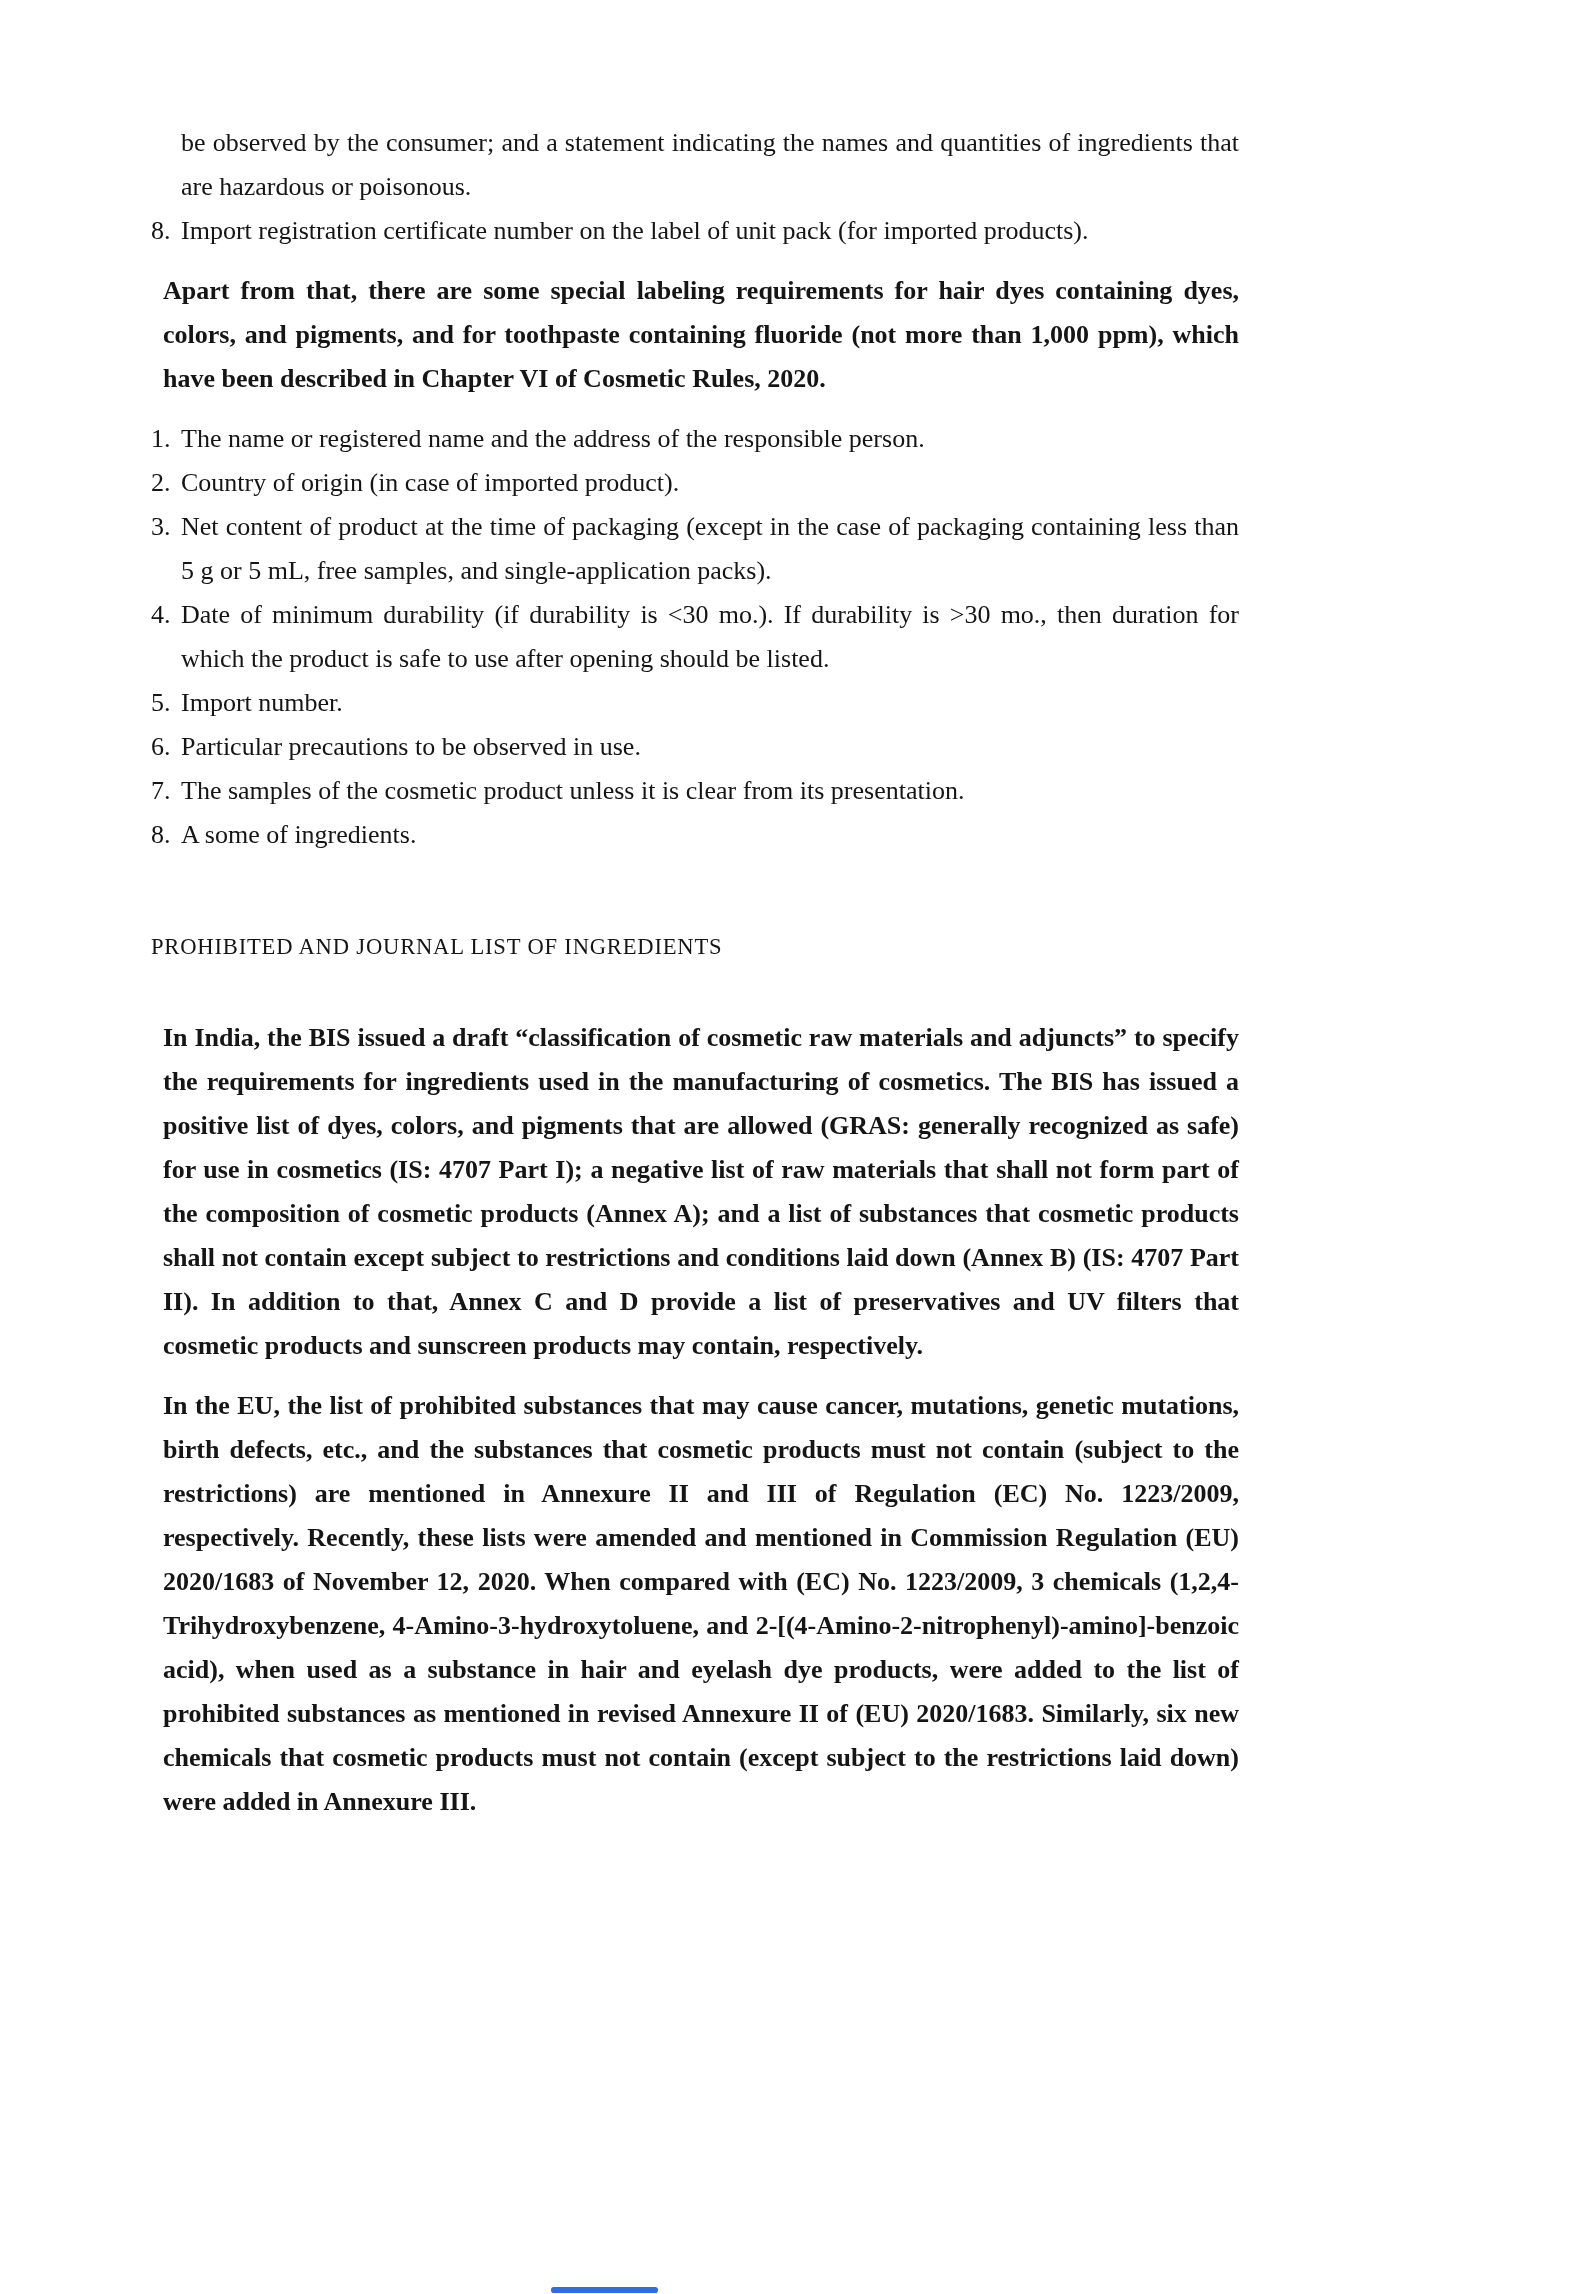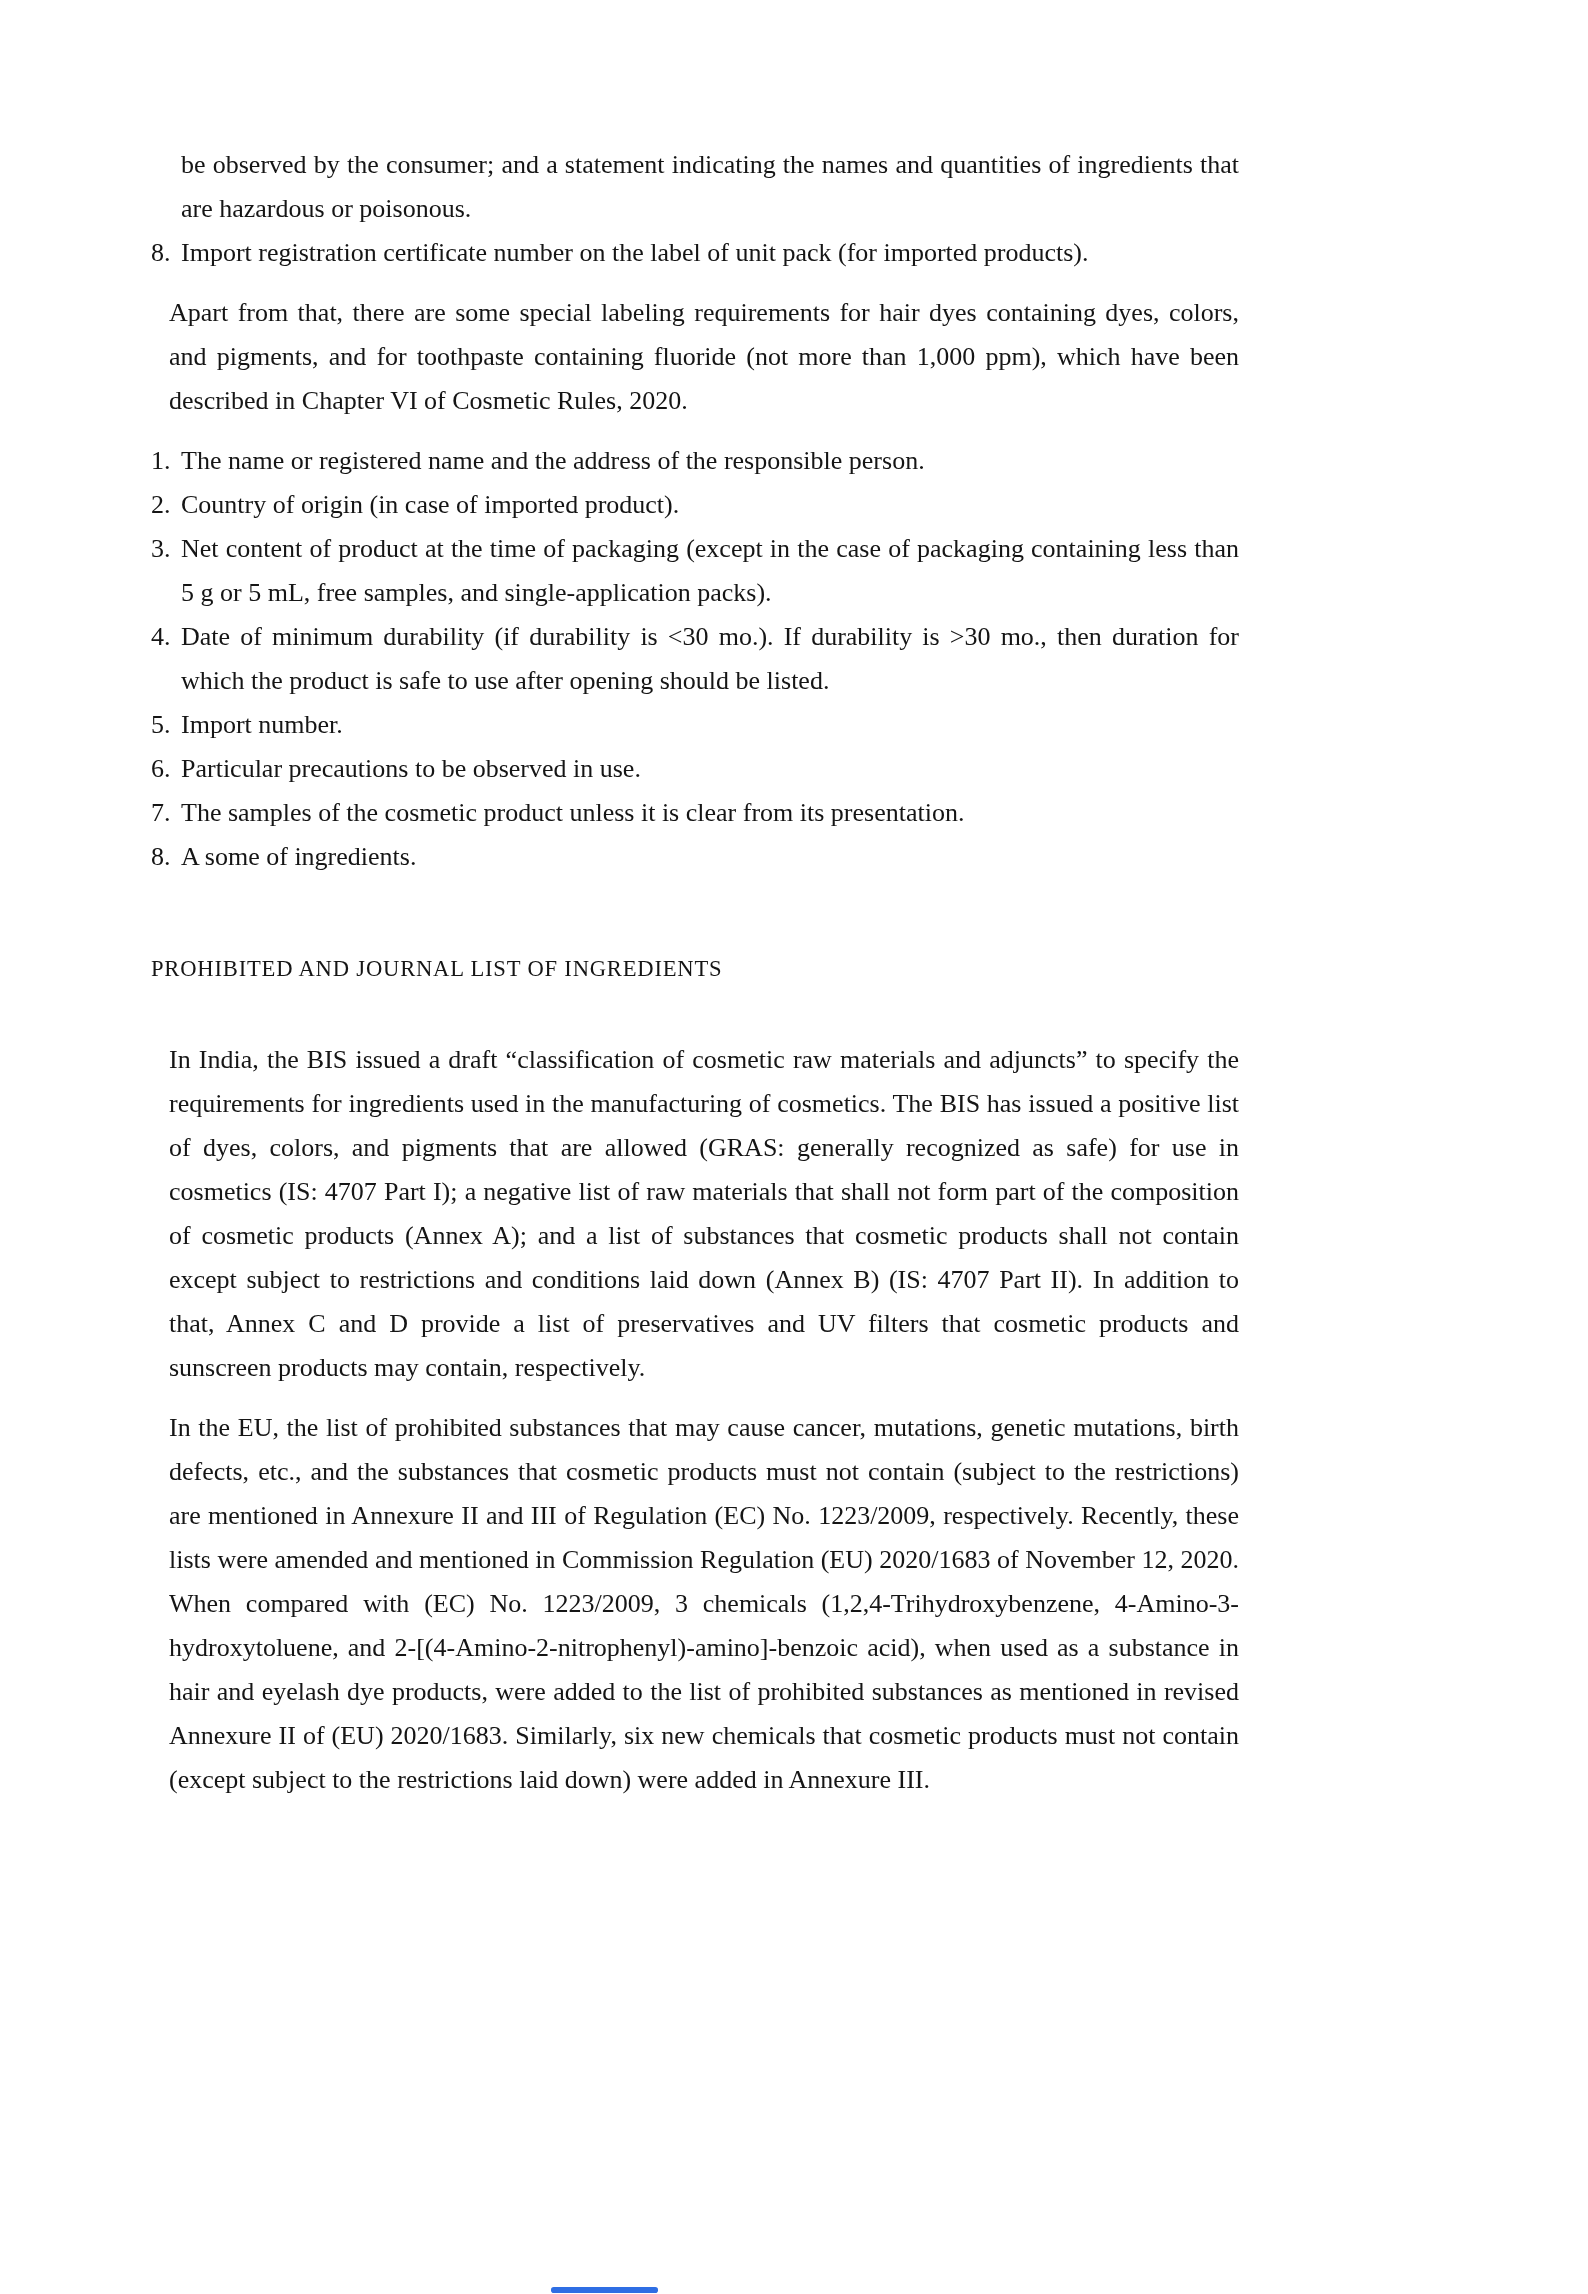--- a/index.html
+++ b/index.html
@@ -42,28 +42,28 @@
     text-align: center;
     font-size: 28px;
     line-height: 40px;
     letter-spacing: 0.5px;
   }
   .body-text {
     font-size: 26px;
     line-height: 44px;
   }
   .body-text p {
-    margin: 0 0 16px 18px;
+    margin: 0 0 16px 12px;
     text-align: justify;
+    font-weight: bold;
   }
   .carryover {
     padding-left: 30px;
     text-align: justify;
     margin-bottom: 0;
-    margin-top: 22px;
   }
   .num-item {
     display: flex;
     align-items: flex-start;
   }
   .num-item .num {
     flex: none;
     width: 30px;
   }
   .num-item .item-text {

